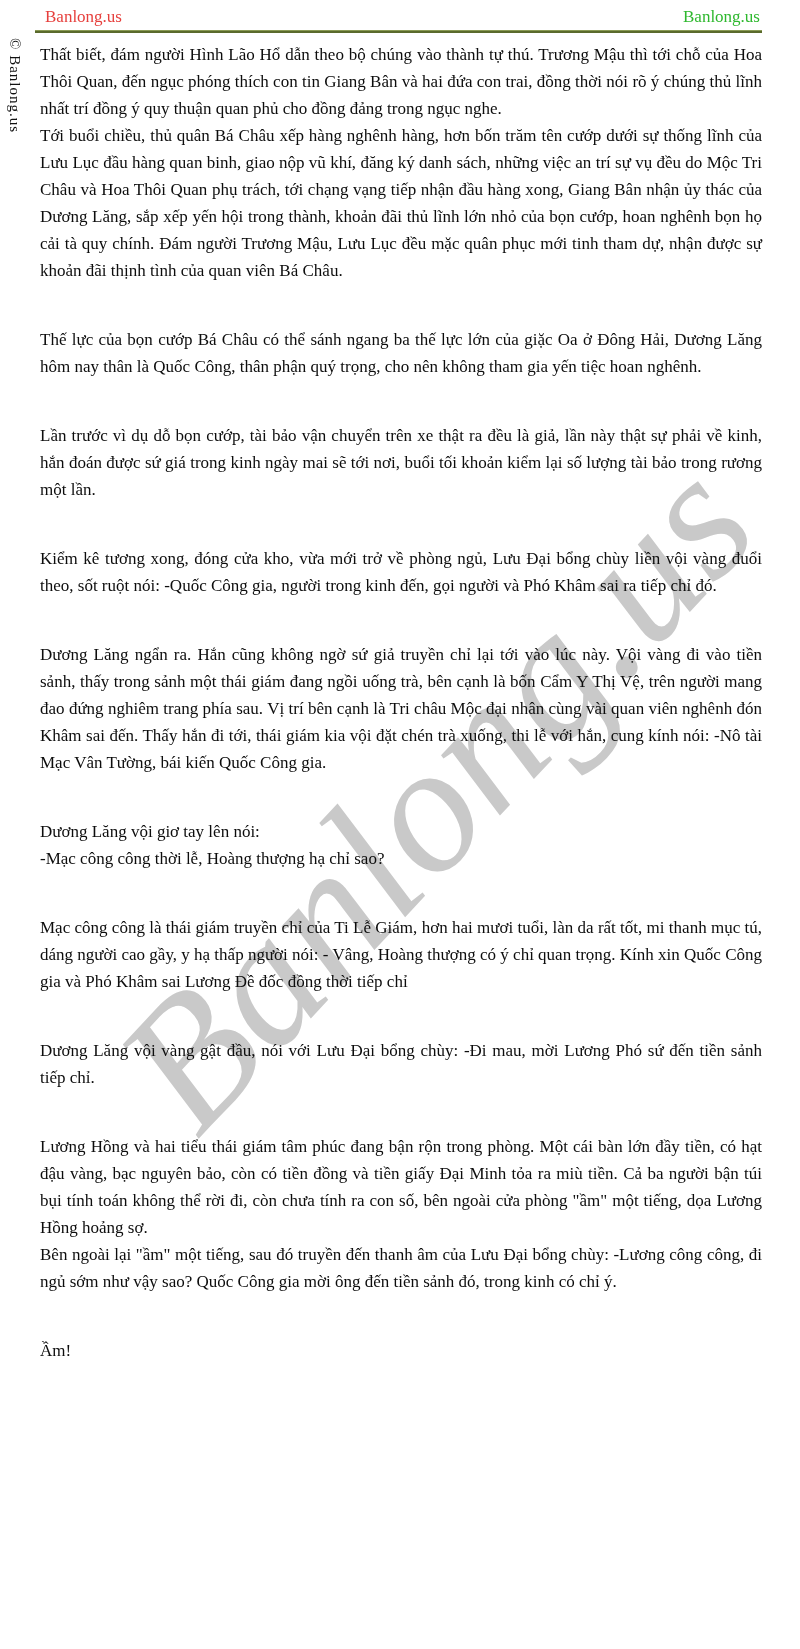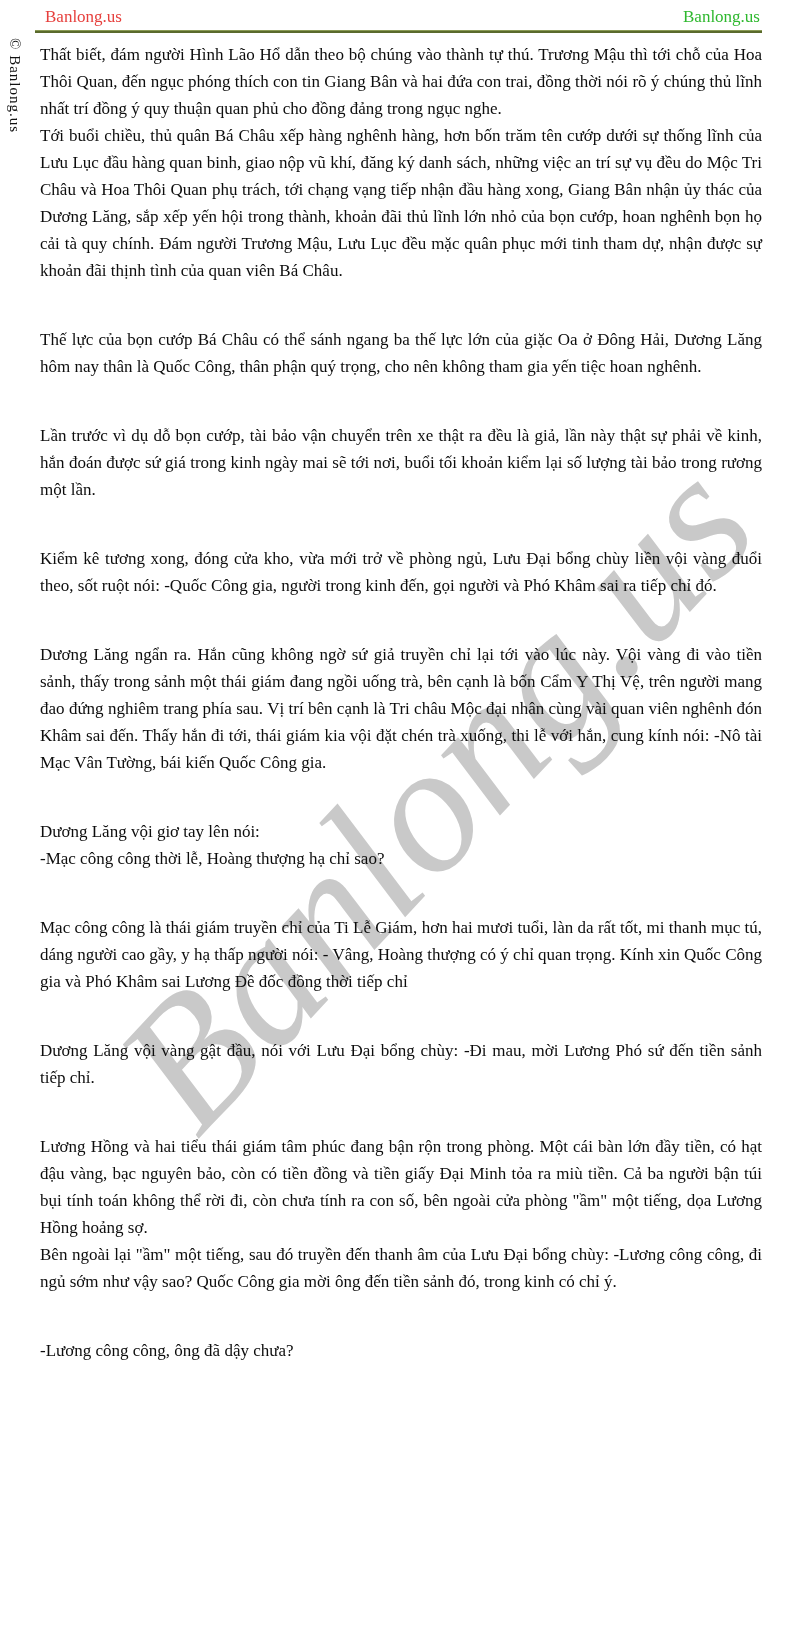--- a/index.html
+++ b/index.html
@@ -66,14 +66,14 @@
   <p class="para gap">Thế lực của bọn cướp Bá Châu có thể sánh ngang ba thế lực lớn của giặc Oa ở Đông Hải, Dương Lăng hôm nay thân là Quốc Công, thân phận quý trọng, cho nên không tham gia yến tiệc hoan nghênh.</p>
   <p class="para gap">Lần trước vì dụ dỗ bọn cướp, tài bảo vận chuyển trên xe thật ra đều là giả, lần này thật sự phải về kinh, hắn đoán được sứ giá trong kinh ngày mai sẽ tới nơi, buổi tối khoản kiểm lại số lượng tài bảo trong rương một lần.</p>
   <p class="para gap">Kiểm kê tương xong, đóng cửa kho, vừa mới trở về phòng ngủ, Lưu Đại bổng chùy liền vội vàng đuổi theo, sốt ruột nói: -Quốc Công gia, người trong kinh đến, gọi người và Phó Khâm sai ra tiếp chỉ đó.</p>
   <p class="para gap">Dương Lăng ngẩn ra. Hắn cũng không ngờ sứ giả truyền chỉ lại tới vào lúc này. Vội vàng đi vào tiền sảnh, thấy trong sảnh một thái giám đang ngồi uống trà, bên cạnh là bốn Cẩm Y Thị Vệ, trên người mang đao đứng nghiêm trang phía sau. Vị trí bên cạnh là Tri châu Mộc đại nhân cùng vài quan viên nghênh đón Khâm sai đến. Thấy hắn đi tới, thái giám kia vội đặt chén trà xuống, thi lễ với hắn, cung kính nói: -Nô tài Mạc Vân Tường, bái kiến Quốc Công gia.</p>
   <p class="para gap">Dương Lăng vội giơ tay lên nói:</p>
   <p class="para">-Mạc công công thời lễ, Hoàng thượng hạ chỉ sao?</p>
   <p class="para gap">Mạc công công là thái giám truyền chỉ của Ti Lễ Giám, hơn hai mươi tuổi, làn da rất tốt, mi thanh mục tú, dáng người cao gầy, y hạ thấp người nói: - Vâng, Hoàng thượng có ý chỉ quan trọng. Kính xin Quốc Công gia và Phó Khâm sai Lương Đề đốc đồng thời tiếp chỉ</p>
   <p class="para gap">Dương Lăng vội vàng gật đầu, nói với Lưu Đại bổng chùy: -Đi mau, mời Lương Phó sứ đến tiền sảnh tiếp chỉ.</p>
   <p class="para gap">Lương Hồng và hai tiểu thái giám tâm phúc đang bận rộn trong phòng. Một cái bàn lớn đầy tiền, có hạt đậu vàng, bạc nguyên bảo, còn có tiền đồng và tiền giấy Đại Minh tỏa ra miù tiền. Cả ba người bận túi bụi tính toán không thể rời đi, còn chưa tính ra con số, bên ngoài cửa phòng "ầm" một tiếng, dọa Lương Hồng hoảng sợ.</p>
   <p class="para">Bên ngoài lại "ầm" một tiếng, sau đó truyền đến thanh âm của Lưu Đại bổng chùy: -Lương công công, đi ngủ sớm như vậy sao? Quốc Công gia mời ông đến tiền sảnh đó, trong kinh có chỉ ý.</p>
-  <p class="para gap">-Lương công công, ông đã dậy chưa?</p>
+  <p class="para gap">Ầm!</p>
 </div>
 
 </body></html>

